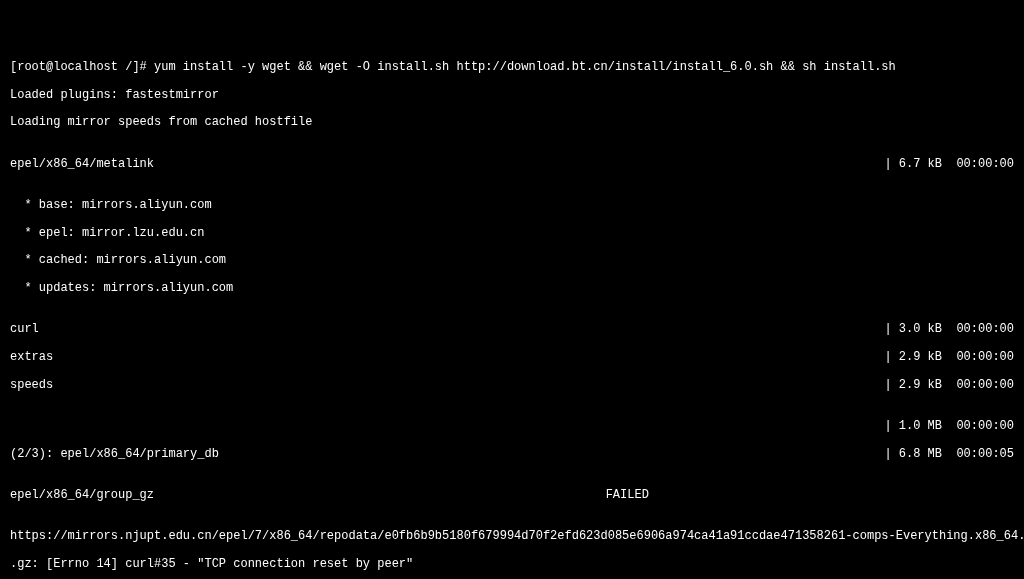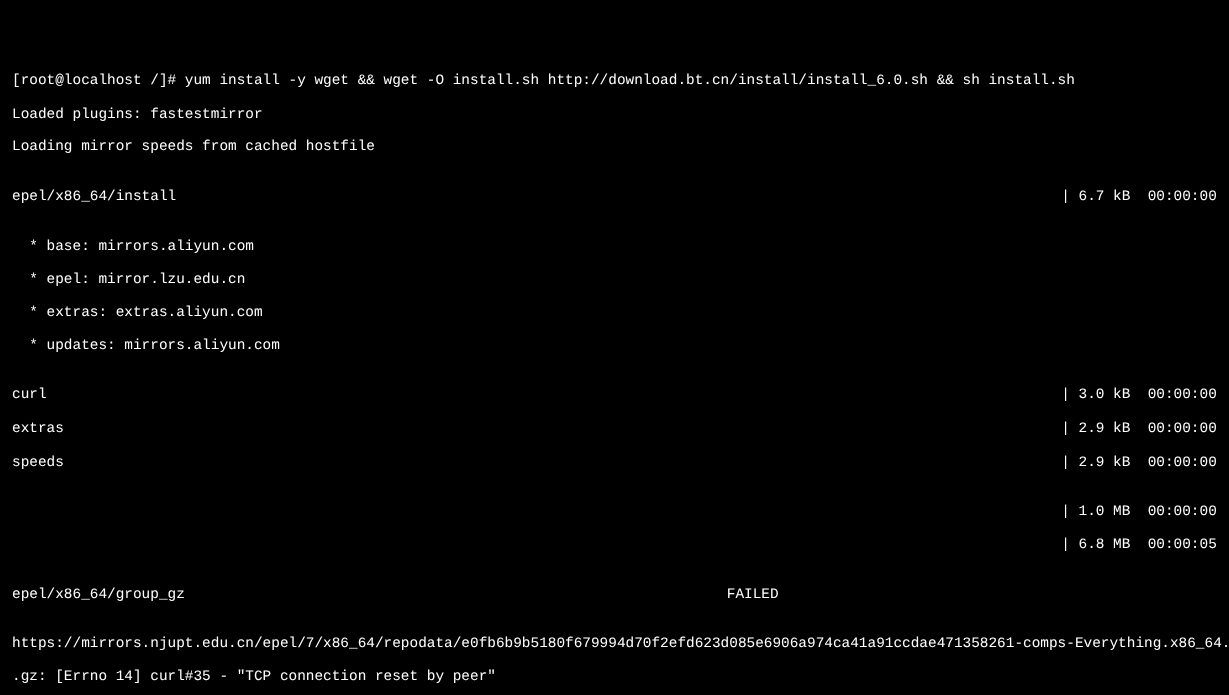--- a/index.html
+++ b/index.html
@@ -44,28 +44,28 @@
 </head>
 <body>
 
 
 
 <span class="line">[root@localhost /]# yum install -y wget &amp;&amp; wget -O install.sh http://download.bt.cn/install/install_6.0.sh &amp;&amp; sh install.sh</span>
 <span class="line">Loaded plugins: fastestmirror</span>
 <span class="line">Loading mirror speeds from cached hostfile</span>
 
 <div class="row">
-  <span class="left">epel/x86_64/install</span>
+  <span class="left">epel/x86_64/metalink</span>
   <span class="mid"></span>
   <span class="right">| 6.7 kB  00:00:00</span>
 </div>
 
 <span class="line">  * base: mirrors.aliyun.com</span>
 <span class="line">  * epel: mirror.lzu.edu.cn</span>
-<span class="line">  * extras: extras.aliyun.com</span>
+<span class="line">  * cached: mirrors.aliyun.com</span>
 <span class="line">  * updates: mirrors.aliyun.com</span>
 
 <div class="row">
   <span class="left">curl</span>
   <span class="mid"></span>
   <span class="right">| 3.0 kB  00:00:00</span>
 </div>
 <div class="row">
   <span class="left">extras</span>
   <span class="mid"></span>
@@ -75,20 +75,21 @@
   <span class="left">speeds</span>
   <span class="mid"></span>
   <span class="right">| 2.9 kB  00:00:00</span>
 </div>
 
 <div class="row">
   <span class="mid"></span>
   <span class="right">| 1.0 MB  00:00:00</span>
 </div>
 <div class="row">
+  <span class="left">(2/3): epel/x86_64/primary_db</span>
   <span class="mid"></span>
   <span class="right">| 6.8 MB  00:00:05</span>
 </div>
 
 <div class="row">
   <span class="left">epel/x86_64/group_gz</span>
   <span class="mid">            </span>
   <span class="left">FAILED</span>
   <span class="mid"></span>
 </div>

